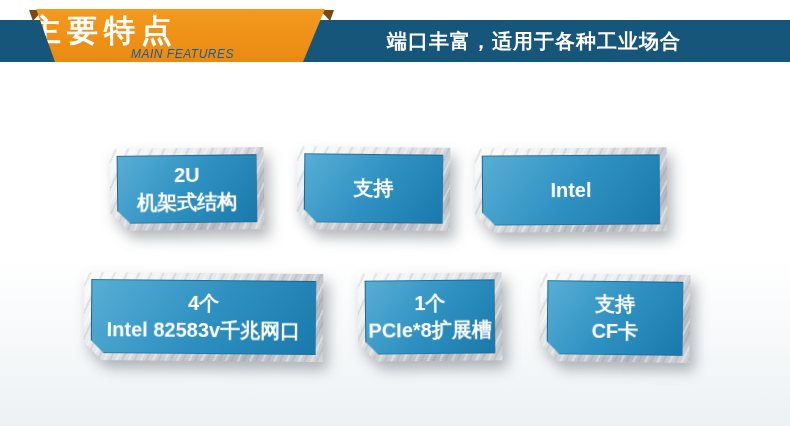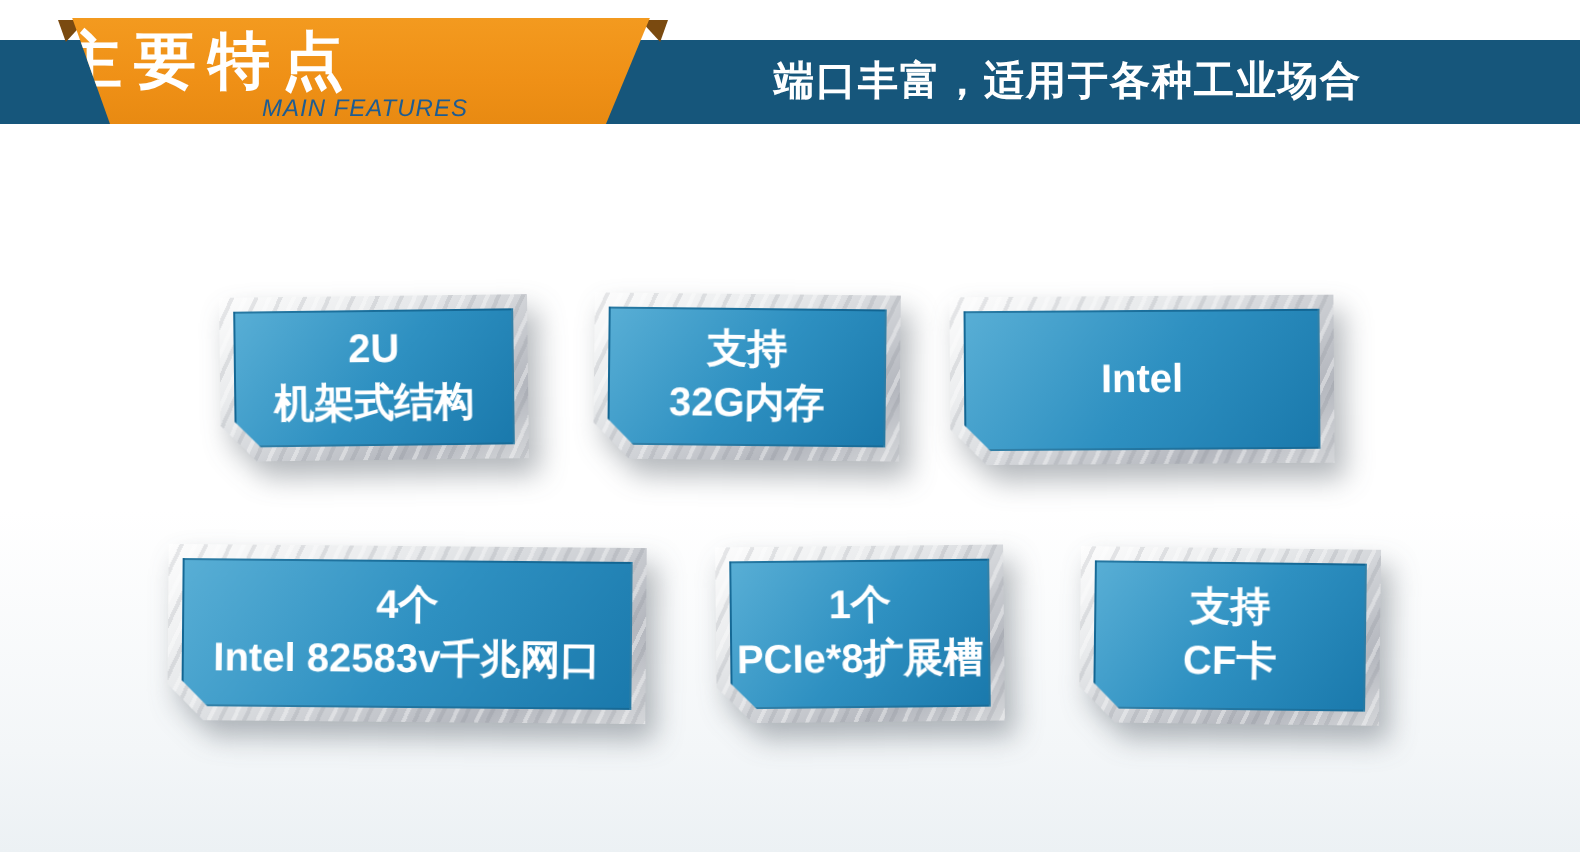--- a/index.html
+++ b/index.html
@@ -87,21 +87,20 @@
         <div>2U</div>
         <div>机架式结构</div>
       </div>
     </div>
   </div>
 
   <div class="plate plate-2">
     <div class="frame">
       <div class="panel">
         <div>支持</div>
-        <div>32G内存</div>
       </div>
     </div>
   </div>
 
   <div class="plate plate-3">
     <div class="frame">
       <div class="panel">
         <div>Intel</div>
       </div>
     </div>

